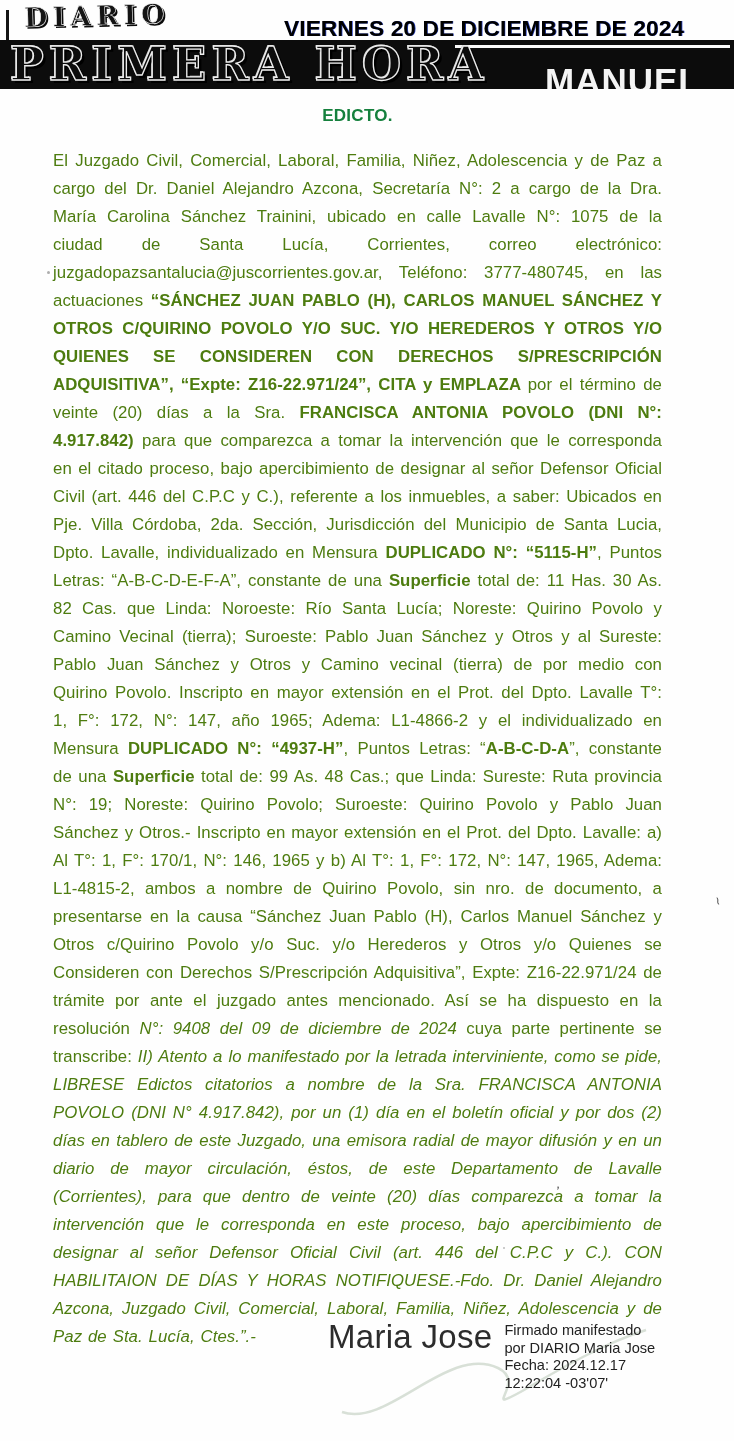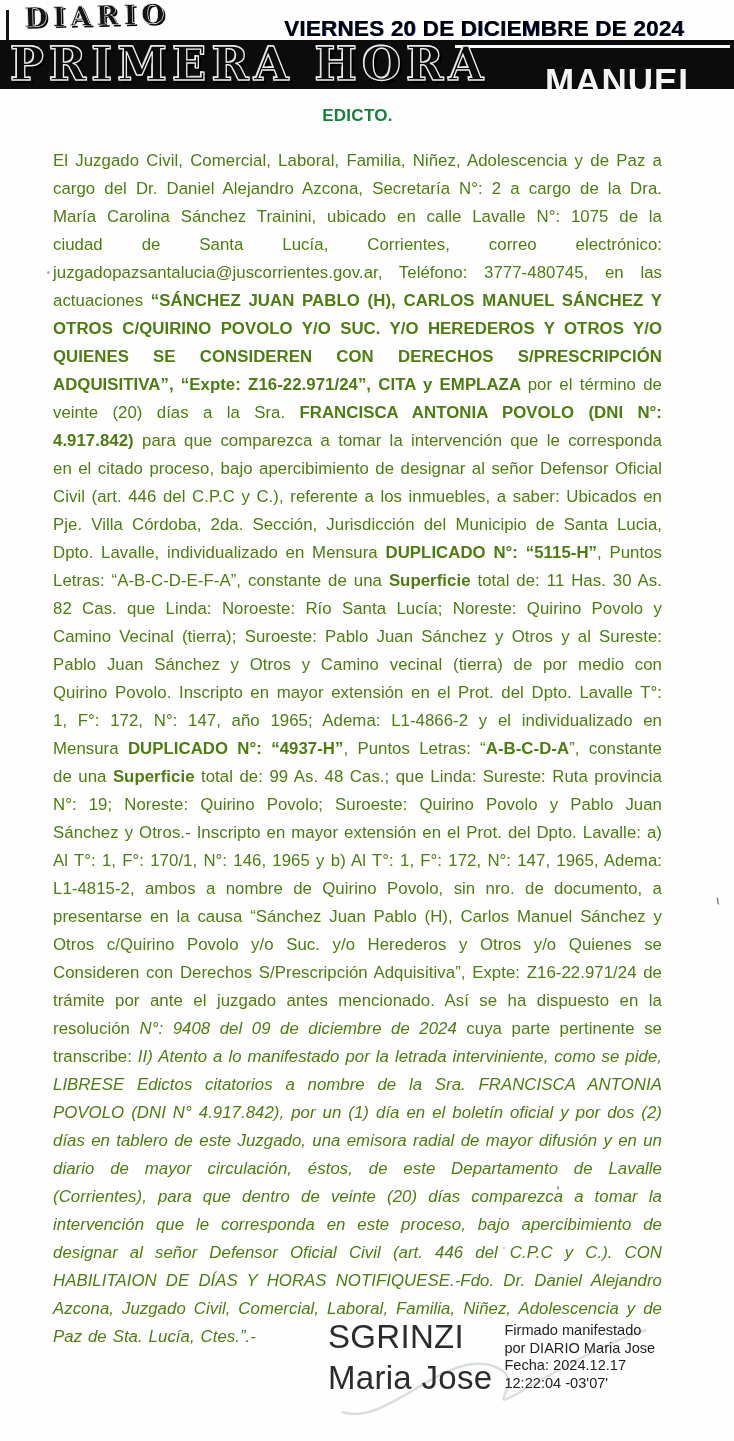--- a/index.html
+++ b/index.html
@@ -131,21 +131,20 @@
     <h1 class="edict-title">EDICTO.</h1>
     <p class="bodytext" id="body-paragraph"><span class="run ">El Juzgado Civil, Comercial, Laboral, Familia, Niñez, Adolescencia y de Paz a cargo del Dr. Daniel Alejandro Azcona, Secretaría N°: 2 a cargo de la Dra. María Carolina Sánchez Trainini, ubicado en calle Lavalle N°: 1075 de la ciudad de Santa Lucía, Corrientes, correo electrónico: juzgadopazsantalucia@juscorrientes.gov.ar, Teléfono: 3777-480745, en las actuaciones </span><span class="run b">“SÁNCHEZ JUAN PABLO (H), CARLOS MANUEL SÁNCHEZ Y OTROS C/QUIRINO POVOLO Y/O SUC. Y/O HEREDEROS Y OTROS Y/O QUIENES SE CONSIDEREN CON DERECHOS S/PRESCRIPCIÓN ADQUISITIVA”, “Expte: Z16-22.971/24”, CITA y EMPLAZA </span><span class="run ">por el término de veinte (20) días a la Sra. </span><span class="run b">FRANCISCA ANTONIA POVOLO (DNI N°: 4.917.842) </span><span class="run ">para que comparezca a tomar la intervención que le corresponda en el citado proceso, bajo apercibimiento de designar al señor Defensor Oficial Civil (art. 446 del C.P.C y C.), referente a los inmuebles, a saber: Ubicados en Pje. Villa Córdoba, 2da. Sección, Jurisdicción del Municipio de Santa Lucia, Dpto. Lavalle, individualizado en Mensura </span><span class="run b">DUPLICADO N°: “5115-H”</span><span class="run ">, Puntos Letras: “A-B-C-D-E-F-A”, constante de una </span><span class="run b">Superficie</span><span class="run "> total de: 11 Has. 30 As. 82 Cas. que Linda: Noroeste: Río Santa Lucía; Noreste: Quirino Povolo y Camino Vecinal (tierra); Suroeste: Pablo Juan Sánchez y Otros y al Sureste: Pablo Juan Sánchez y Otros y Camino vecinal (tierra) de por medio con Quirino Povolo. Inscripto en mayor extensión en el Prot. del Dpto. Lavalle T°: 1, F°: 172, N°: 147, año 1965; Adema: L1-4866-2 y el individualizado en Mensura </span><span class="run b">DUPLICADO N°: “4937-H”</span><span class="run ">, Puntos Letras: “</span><span class="run b">A-B-C-D-A</span><span class="run ">”, constante de una </span><span class="run b">Superficie</span><span class="run "> total de: 99 As. 48 Cas.; que Linda: Sureste: Ruta provincia N°: 19; Noreste: Quirino Povolo; Suroeste: Quirino Povolo y Pablo Juan Sánchez y Otros.- Inscripto en mayor extensión en el Prot. del Dpto. Lavalle: a) Al T°: 1, F°: 170/1, N°: 146, 1965 y b) Al T°: 1, F°: 172, N°: 147, 1965, Adema: L1-4815-2, ambos a nombre de Quirino Povolo, sin nro. de documento, a presentarse en la causa “Sánchez Juan Pablo (H), Carlos Manuel Sánchez y Otros c/Quirino Povolo y/o Suc. y/o Herederos y Otros y/o Quienes se Consideren con Derechos S/Prescripción Adquisitiva”, Expte: Z16-22.971/24 de trámite por ante el juzgado antes mencionado. Así se ha dispuesto en la resolución </span><span class="run i">N°: 9408 del 09 de diciembre de 2024 </span><span class="run ">cuya parte pertinente se transcribe: </span><span class="run i">II) Atento a lo manifestado por la letrada interviniente, como se pide, LIBRESE Edictos citatorios a nombre de la Sra. FRANCISCA ANTONIA POVOLO (DNI N° 4.917.842), por un (1) día en el boletín oficial y por dos (2) días en tablero de este Juzgado, una emisora radial de mayor difusión y en un diario de mayor circulación, éstos, de este Departamento de Lavalle (Corrientes), para que dentro de veinte (20) días comparezca a tomar la intervención que le corresponda en este proceso, bajo apercibimiento de designar al señor Defensor Oficial Civil (art. 446 del C.P.C y C.). CON HABILITAION DE DÍAS Y HORAS NOTIFIQUESE.-Fdo. Dr. Daniel Alejandro Azcona, Juzgado Civil, Comercial, Laboral, Familia, Niñez, Adolescencia y de Paz de Sta. Lucía, Ctes.”.-</span></p>
   </main>
 
   <div class="sig">
     <svg class="scribble" width="330" height="120" viewBox="0 0 330 120">
       <path d="M14,96 C 60,112 120,28 170,52 C 200,66 150,100 196,74 C 240,48 280,26 318,14" fill="none" stroke="#c3d0c2" stroke-width="2.5" opacity="0.65"></path>
     </svg>
     <div class="sig-cols">
       <div class="sig-name">
-        <div>SGRINZI</div>
         <div>Maria Jose</div>
       </div>
       <div class="sig-details">
         <div>Firmado manifestado</div>
         <div>por DIARIO Maria Jose</div>
         <div>Fecha: 2024.12.17</div>
         <div>12:22:04 -03'07'</div>
       </div>
     </div>
   </div>

